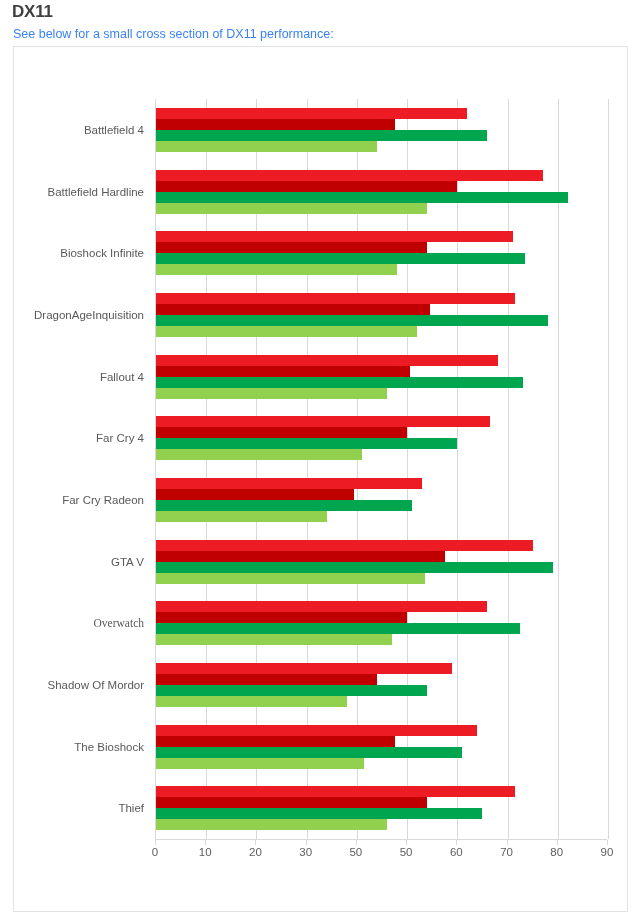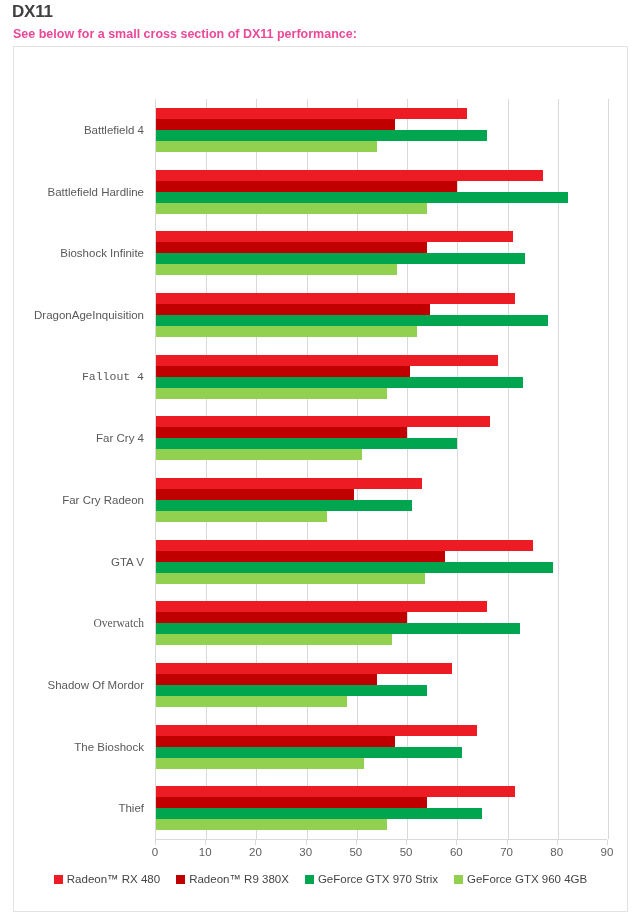--- a/index.html
+++ b/index.html
@@ -21,22 +21,21 @@
     font-size: 17px;
     font-weight: bold;
     color: #404040;
     letter-spacing: -0.2px;
   }
 
   .section-sub {
     position: absolute;
     left: 13px; top: 27px;
     font-size: 12.5px;
-    color: #ec4899;
-    font-weight: bold;
+    color: #3b82f6;
   }
 
   .chart-card {
     position: absolute;
     left: 13px; top: 46px;
     width: 615px; height: 866px;
     background: #ffffff;
     border: 1px solid #e2e2e2;
   }
 
@@ -164,21 +163,21 @@
 
   <div class="chart-card">
 
 
     <div class="plot">
       <div class="cat-labels" id="cat-labels">
           <div class="cat-label" style="top: 24.8333px;">Battlefield 4</div>
           <div class="cat-label" style="top: 86.5px;">Battlefield Hardline</div>
           <div class="cat-label" style="top: 148.167px;">Bioshock Infinite</div>
           <div class="cat-label" style="top: 209.833px;">DragonAgeInquisition</div>
-          <div class="cat-label" style="top: 271.5px; font-family: Liberation Mono, monospace;">Fallout 4</div>
+          <div class="cat-label" style="top: 271.5px;">Fallout 4</div>
           <div class="cat-label" style="top: 333.167px;">Far Cry 4</div>
           <div class="cat-label" style="top: 394.833px;">Far Cry Radeon</div>
           <div class="cat-label" style="top: 456.5px;">GTA V</div>
           <div class="cat-label" style="top: 518.167px; font-family: Liberation Serif, serif;">Overwatch</div>
           <div class="cat-label" style="top: 579.833px;">Shadow Of Mordor</div>
           <div class="cat-label" style="top: 641.5px;">The Bioshock</div>
           <div class="cat-label" style="top: 703.167px;">Thief</div>
         </div>
       <div class="grid-area" id="grid-area">
           <div class="gridline" style="left: 50.2222px;"></div>
@@ -282,33 +281,15 @@
         <div class="x-tick" style="left: 442.333px;"></div>
         <div class="x-tick-label" style="left: 442.333px;">60</div>
         <div class="x-tick" style="left: 492.556px;"></div>
         <div class="x-tick-label" style="left: 492.556px;">70</div>
         <div class="x-tick" style="left: 542.778px;"></div>
         <div class="x-tick-label" style="left: 542.778px;">80</div>
         <div class="x-tick" style="left: 593px;"></div>
         <div class="x-tick-label" style="left: 593px;">90</div>
       </div>
 
-    <div class="legend" id="legend">
-        <div class="legend-item">
-          <span class="legend-swatch" style="background: rgb(237, 28, 36);"></span>
-          <span>Radeon™ RX 480</span>
-        </div>
-        <div class="legend-item">
-          <span class="legend-swatch" style="background: rgb(192, 0, 0);"></span>
-          <span>Radeon™ R9 380X</span>
-        </div>
-        <div class="legend-item">
-          <span class="legend-swatch" style="background: rgb(0, 165, 80);"></span>
-          <span>GeForce GTX 970 Strix</span>
-        </div>
-        <div class="legend-item">
-          <span class="legend-swatch" style="background: rgb(146, 208, 80);"></span>
-          <span>GeForce GTX 960 4GB</span>
-        </div>
-      </div>
 
   </div>
 </div>
 
 </body></html>

